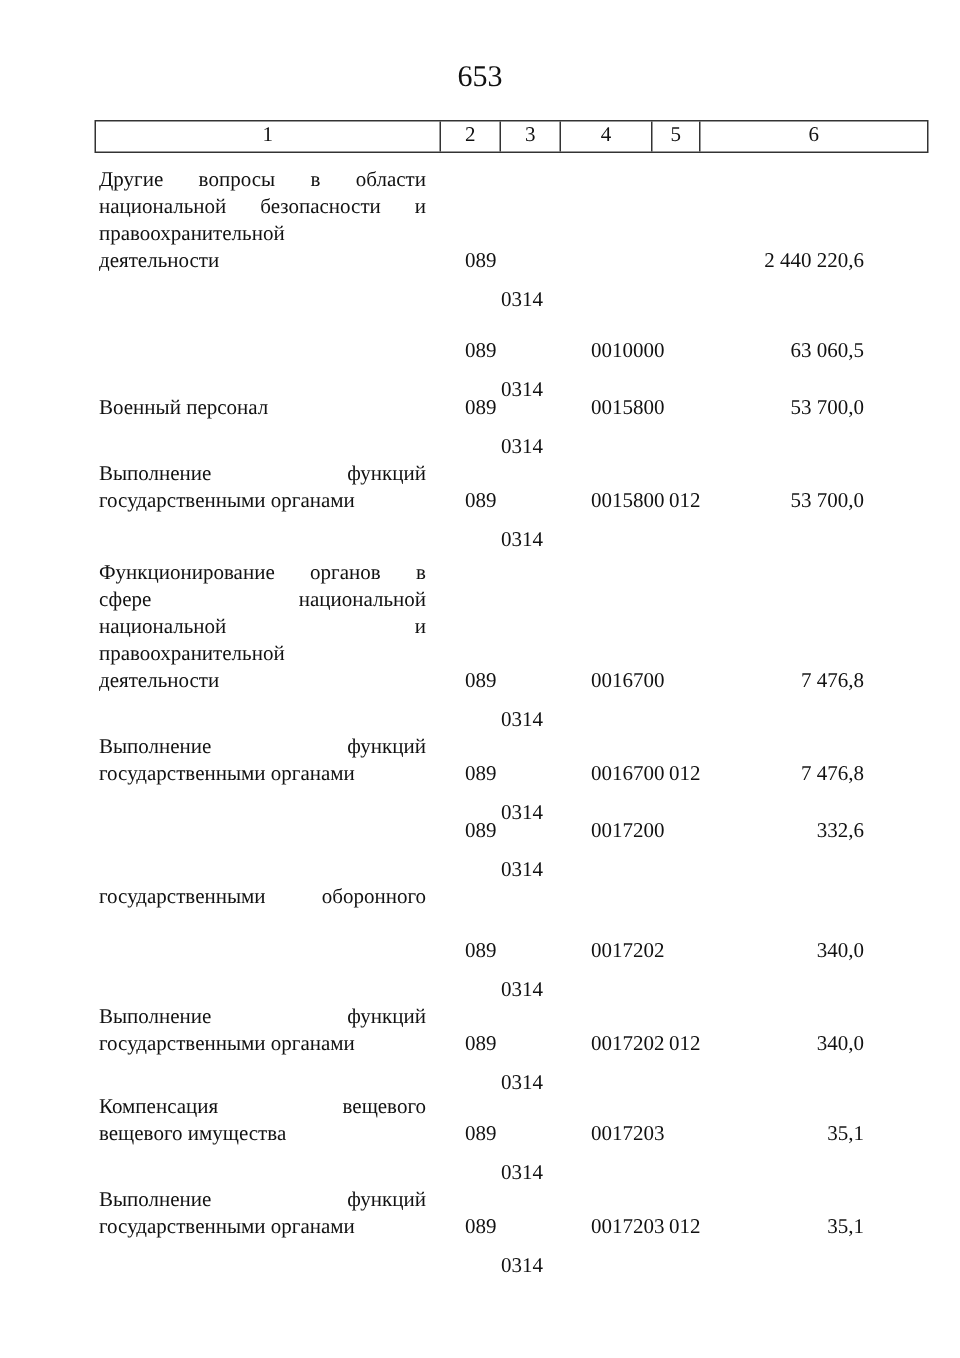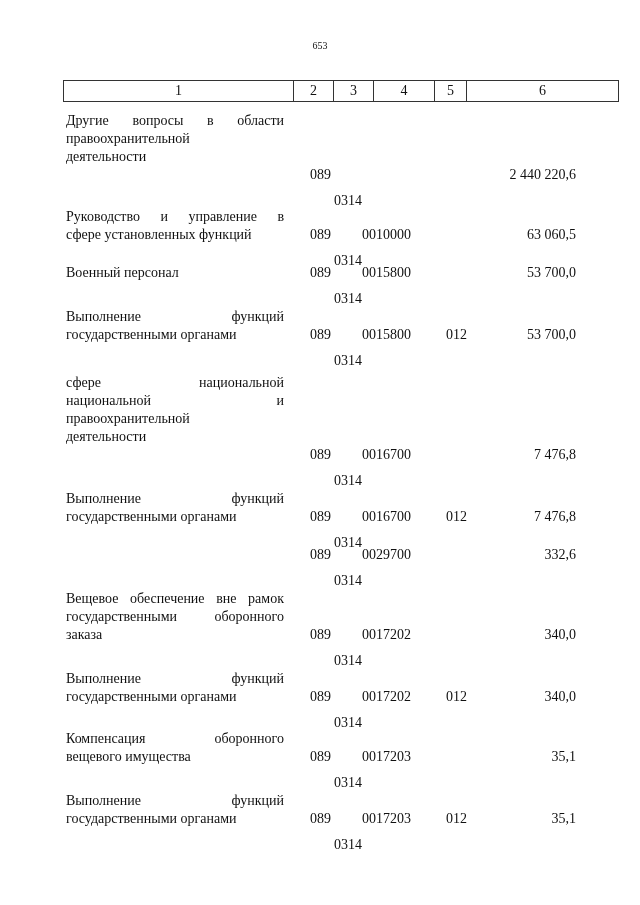--- a/index.html
+++ b/index.html
@@ -1,66 +1,63 @@
 <!DOCTYPE html>
 <html><head>
 <meta charset="utf-8">
 <style>
   html, body { margin: 0; padding: 0; background: #ffffff; }
   body { width: 640px; height: 905px; position: relative; overflow: hidden;
          font-family: "Liberation Serif", serif; color: #111; font-size: 14px; }
-  .page-num { position: absolute; top: 40px; left: 0; width: 640px; text-align: center; font-size: 10px; }
+  .page-num { position: absolute; top: 40px; left: 0; width: 640px; text-align: center; font-size: 20px; }
   .hdr { position: absolute; top: 80px; left: 63px; width: 556px; height: 22px;
          border: 1px solid #333; display: flex; box-sizing: border-box; }
   .hdr div { border-right: 1px solid #333; text-align: center; line-height: 20px; box-sizing: border-box; }
   .hdr div:last-child { border-right: none; }
   .c1 { width: 230px; } .c2 { width: 40px; } .c3 { width: 40px; } .c4 { width: 61px; } .c5 { width: 32px; } .c6 { flex: 1; }
   .row { position: absolute; left: 66px; width: 560px; }
   .row .desc { position: absolute; left: 0; width: 218px; line-height: 18px; text-align: justify; }
   .row .desc span { display: block; }
   .row .desc span.j { text-align-last: justify; }
   .row .vals { position: absolute; left: 0; bottom: 0; width: 560px; height: 18px; line-height: 18px; }
   .vals span { position: absolute; }
-  .v2 { left: 244px; } .v3 { left: 268px; margin-top: 26px; } .v4 { left: 296px; } .v5 { left: 380px; }
+  .v2 { left: 244px; } .v3 { left: 268px; margin-top: 26px; } .v4 { left: 328px; } .v5 { left: 380px; }
   .v6 { right: 50px; text-align: right; }
 </style>
 </head>
 <body>
 
 <div class="page-num">653</div>
 
 <div class="hdr">
   <div class="c1">1</div>
   <div class="c2">2</div>
   <div class="c3">3</div>
   <div class="c4">4</div>
   <div class="c5">5</div>
   <div class="c6">6</div>
 </div>
 
 <div id="rows">
     <div class="row" style="top: 112px; height: 72px;">
       <div class="desc">
         <span class="j">Другие вопросы в области</span>
+        <span class="j">национальной безопасности и</span>
         <span>правоохранительной</span>
         <span>деятельности</span>
       </div>
       <div class="vals">
         <span class="v2">089</span>
         <span class="v3">0314</span>
         <span class="v4"></span>
         <span class="v5"></span>
         <span class="v6">2 440 220,6</span>
       </div>
     </div>
     <div class="row" style="top: 208px; height: 36px;">
-      <div class="desc">
-        <span class="j">Руководство и управление в</span>
-        <span>сфере установленных функций</span>
-      </div>
       <div class="vals">
         <span class="v2">089</span>
         <span class="v3">0314</span>
         <span class="v4">0010000</span>
         <span class="v5"></span>
         <span class="v6">63 060,5</span>
       </div>
     </div>
     <div class="row" style="top: 264px; height: 18px;">
       <div class="desc">
@@ -82,20 +79,21 @@
       <div class="vals">
         <span class="v2">089</span>
         <span class="v3">0314</span>
         <span class="v4">0015800</span>
         <span class="v5">012</span>
         <span class="v6">53 700,0</span>
       </div>
     </div>
     <div class="row" style="top: 374px; height: 90px;">
       <div class="desc">
+        <span class="j">Функционирование органов в</span>
         <span class="j">сфере национальной</span>
         <span class="j">национальной и</span>
         <span>правоохранительной</span>
         <span>деятельности</span>
       </div>
       <div class="vals">
         <span class="v2">089</span>
         <span class="v3">0314</span>
         <span class="v4">0016700</span>
         <span class="v5"></span>
@@ -112,30 +110,28 @@
         <span class="v3">0314</span>
         <span class="v4">0016700</span>
         <span class="v5">012</span>
         <span class="v6">7 476,8</span>
       </div>
     </div>
     <div class="row" style="top: 546px; height: 18px;">
       <div class="vals">
         <span class="v2">089</span>
         <span class="v3">0314</span>
-        <span class="v4">0029700</span>
+        <span class="v4">0017200</span>
         <span class="v5"></span>
         <span class="v6">332,6</span>
       </div>
     </div>
     <div class="row" style="top: 590px; height: 54px;">
       <div class="desc">
-        <span class="j">Вещевое обеспечение вне рамок</span>
         <span class="j">государственными оборонного</span>
-        <span>заказа</span>
       </div>
       <div class="vals">
         <span class="v2">089</span>
         <span class="v3">0314</span>
         <span class="v4">0017202</span>
         <span class="v5"></span>
         <span class="v6">340,0</span>
       </div>
     </div>
     <div class="row" style="top: 670px; height: 36px;">
@@ -146,21 +142,21 @@
       <div class="vals">
         <span class="v2">089</span>
         <span class="v3">0314</span>
         <span class="v4">0017202</span>
         <span class="v5">012</span>
         <span class="v6">340,0</span>
       </div>
     </div>
     <div class="row" style="top: 730px; height: 36px;">
       <div class="desc">
-        <span class="j">Компенсация оборонного</span>
+        <span class="j">Компенсация вещевого</span>
         <span>вещевого имущества</span>
       </div>
       <div class="vals">
         <span class="v2">089</span>
         <span class="v3">0314</span>
         <span class="v4">0017203</span>
         <span class="v5"></span>
         <span class="v6">35,1</span>
       </div>
     </div>

